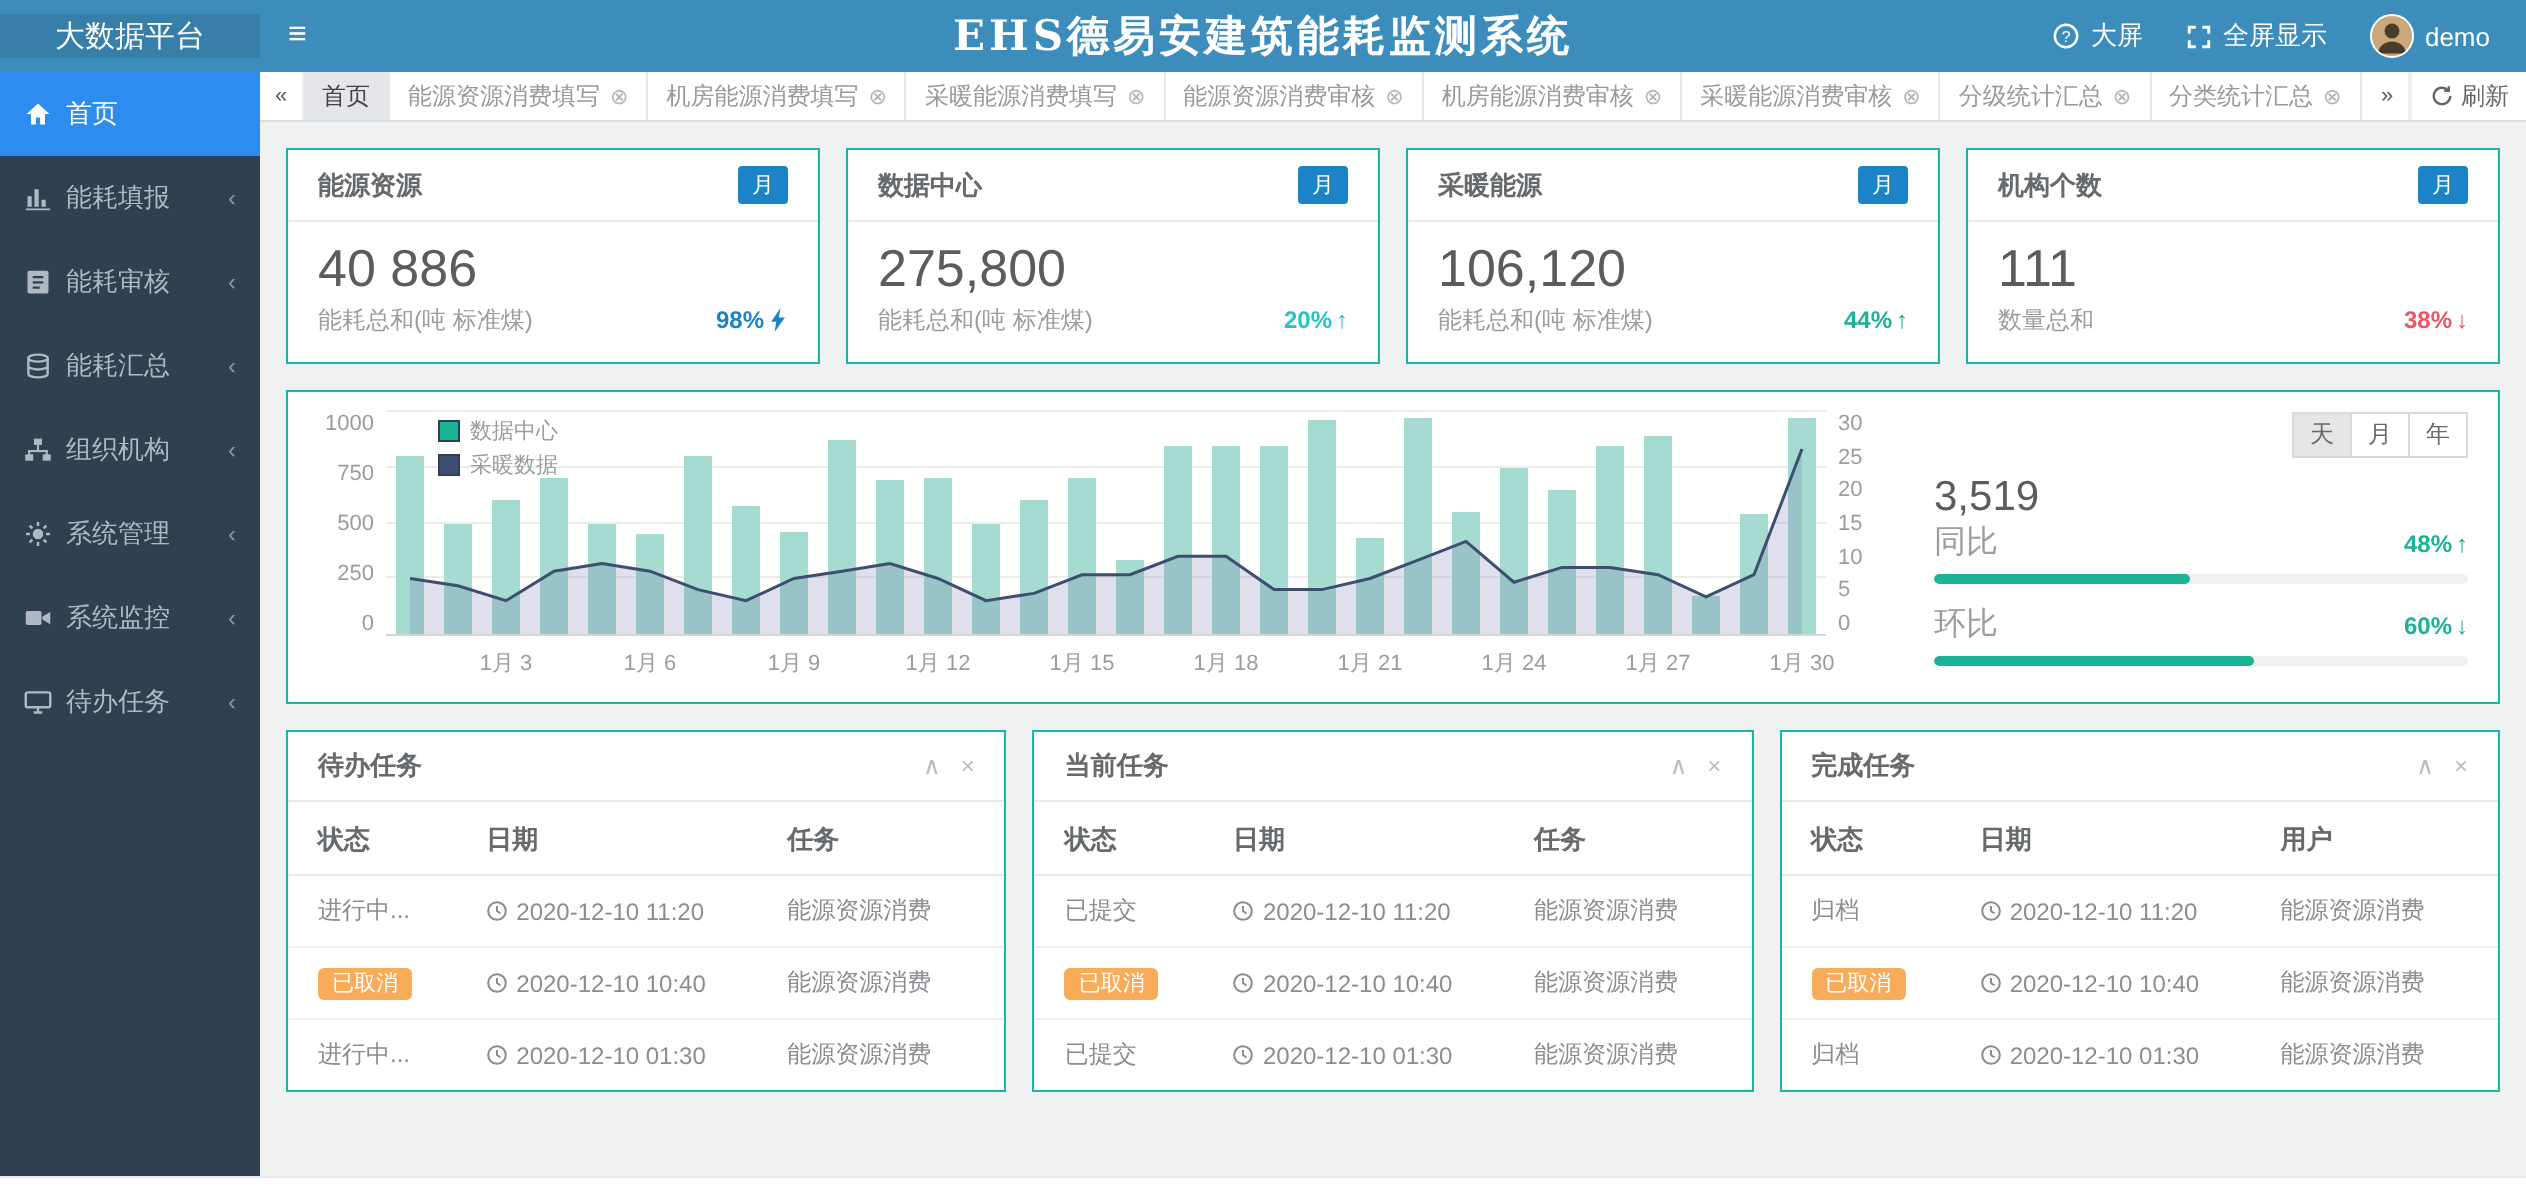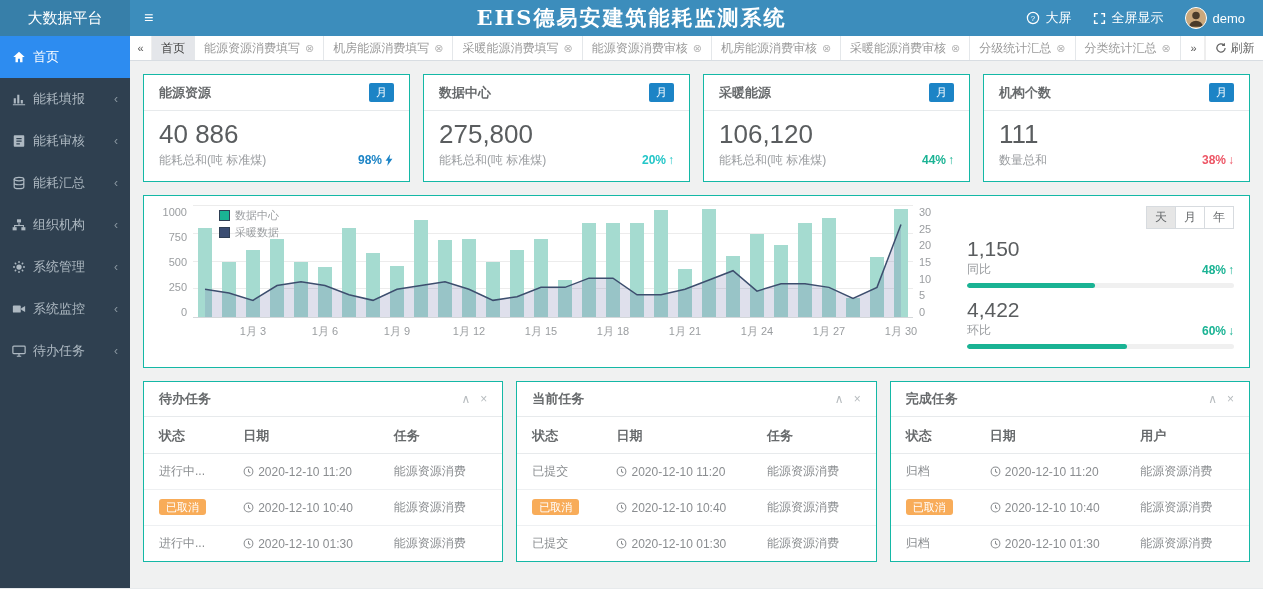--- a/index.html
+++ b/index.html
@@ -1,21 +1,21 @@
 <!DOCTYPE html>
 <html><head>
 <meta charset="utf-8">
 <style>
   * { margin:0; padding:0; box-sizing:border-box; }
   html,body { width:1263px; height:600px; overflow:hidden;
     font-family:"Liberation Sans","DejaVu Sans",sans-serif; background:#f0f1f1; font-size:13px; color:#676a6c; }
 
   
   .header { position:absolute; top:0; left:0; width:100%; height:36px; background:#3c8dbc; z-index:30; display:flex; align-items:center; }
-  .logo { width:130px; height:36px; background:#377fa9; color:#fff; font-size:15px; display:flex; align-items:center; justify-content:center; flex:0 0 130px; }
+  .logo { width:130px; height:22px; background:#377fa9; color:#fff; font-size:15px; display:flex; align-items:center; justify-content:center; flex:0 0 130px; }
   .hamburger { color:#fff; font-size:16px; padding:0 14px; cursor:pointer; line-height:36px; }
   .app-title { position:absolute; left:0; right:0; text-align:center; color:#fff; font-size:21px; font-weight:bold;
     font-family:"DejaVu Serif","Liberation Serif",serif; letter-spacing:2px; pointer-events:none; }
   .header-right { margin-left:auto; display:flex; align-items:center; gap:22px; padding-right:18px; z-index:2; color:#fff; font-size:13px; }
   .hr-item { display:flex; align-items:center; gap:5px; cursor:pointer; }
   .avatar { width:22px; height:22px; border-radius:50%; background:#e8d6b5; overflow:hidden; display:inline-block; border:1px solid #fff; }
 
   
   .sidebar { position:absolute; top:36px; left:0; width:130px; bottom:12px; background:#2f4050; z-index:20; }
   .side-item { height:42px; display:flex; align-items:center; padding:0 12px; color:#aeb9c2; font-size:13px; cursor:pointer; gap:7px; }
@@ -67,21 +67,21 @@
   .xaxis { position:relative; height:18px; font-size:11px; color:#9a9da0; }
   .xaxis span { position:absolute; top:6px; transform:translateX(-50%); white-space:nowrap; }
 
   .trend-right { flex:0 0 295px; padding-left:28px; }
   .range-btns { display:flex; justify-content:flex-end; gap:0; margin-bottom:8px; }
   .range-btn { border:1px solid #d7dbdf; background:#fff; font-size:12px; color:#676a6c; padding:2px 8px; cursor:pointer; margin-left:-1px; }
   .range-btn.active { background:#e6e6e6; }
   .kpi { margin-bottom:10px; }
   .kpi-value { font-size:21px; color:#5a5d5f; }
   .kpi-row { display:flex; align-items:center; }
-  .kpi-label { font-size:12px; color:#9a9da0;text-align:right; }
+  .kpi-label { font-size:16px; color:#9a9da0;text-align:right; }
   .kpi-pct { margin-left:auto; font-size:12px; font-weight:bold; color:#1ab394; display:flex; gap:2px; align-items:center; }
   .progress { height:5px; background:#f0f0f0; border-radius:3px; margin-top:5px; overflow:hidden; }
   .progress > div { height:100%; background:#1ab394; border-radius:3px; }
 
   
   .tasks-row { display:flex; gap:13px; margin-top:13px; }
   .task-card { flex:1; }
   .panel-tools { margin-left:auto; color:#b7bcbf; font-size:12px; display:flex; gap:10px; }
   .panel-tools span { cursor:pointer; }
   table.task { width:100%; border-collapse:collapse; font-size:12px; }
@@ -490,34 +490,33 @@
             <span>30</span>
           </div>
       </div>
       <div class="trend-right">
         <div class="range-btns">
           <button class="range-btn active">天</button>
           <button class="range-btn">月</button>
           <button class="range-btn">年</button>
         </div>
         <div class="kpi">
-          <div class="kpi-value">1,150</div>
+          <div class="kpi-value">3,519</div>
           <div class="kpi-row">
             <span class="kpi-label">同比</span>
             <span class="kpi-pct">
                 <span>48%</span>
                 <span>↑</span>
               </span>
           </div>
           <div class="progress">
               <div style="width: 48%;"></div>
             </div>
         </div>
         <div class="kpi">
-          <div class="kpi-value">4,422</div>
           <div class="kpi-row">
             <span class="kpi-label">环比</span>
             <span class="kpi-pct">
                 <span>60%</span>
                 <span>↓</span>
               </span>
           </div>
           <div class="progress">
               <div style="width: 60%;"></div>
             </div>

